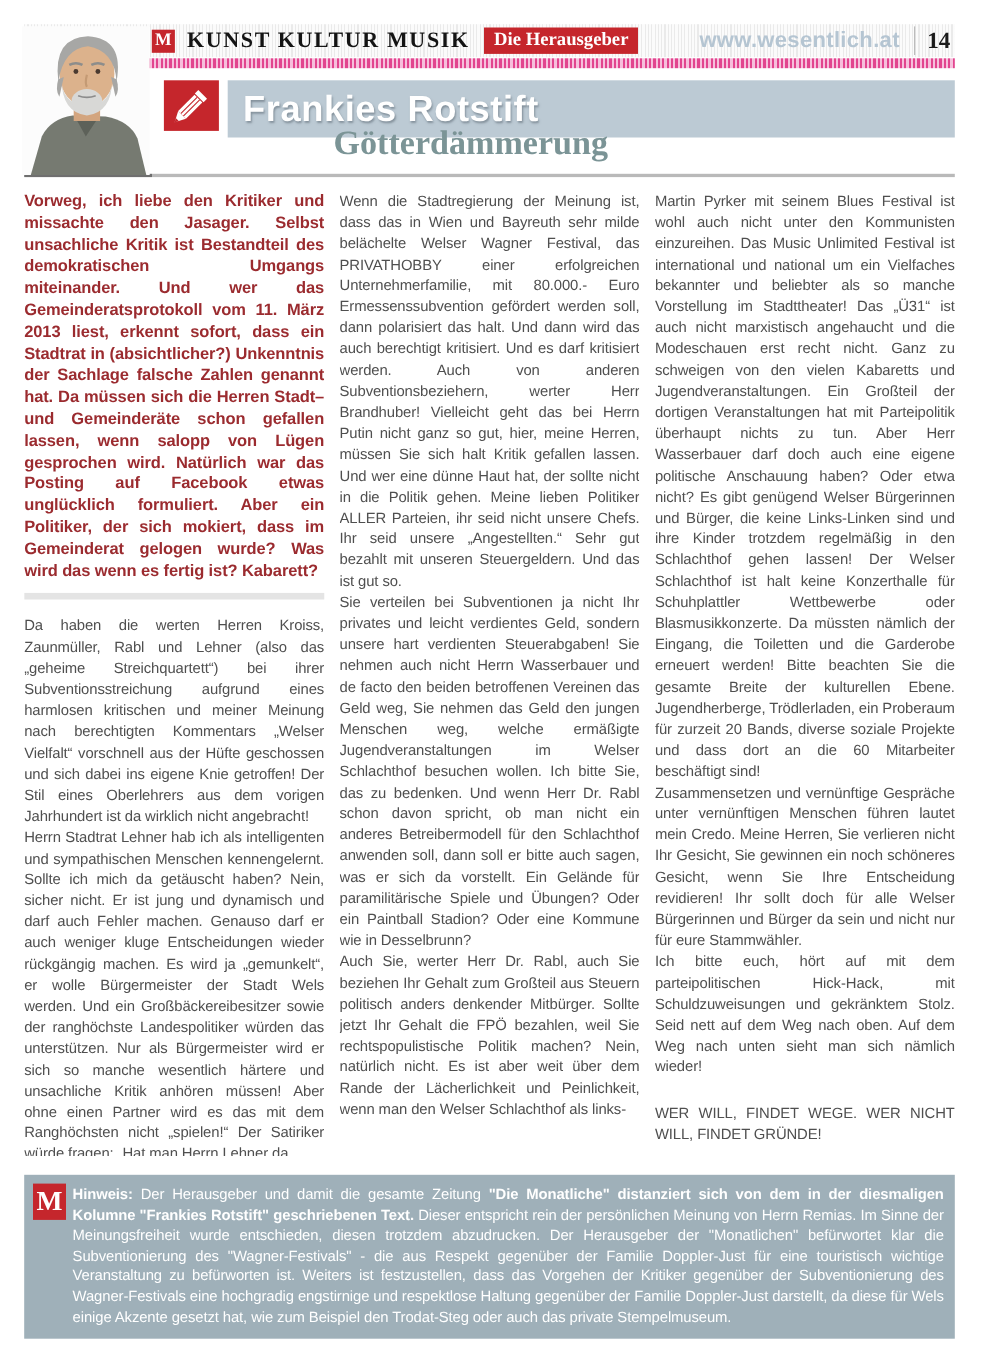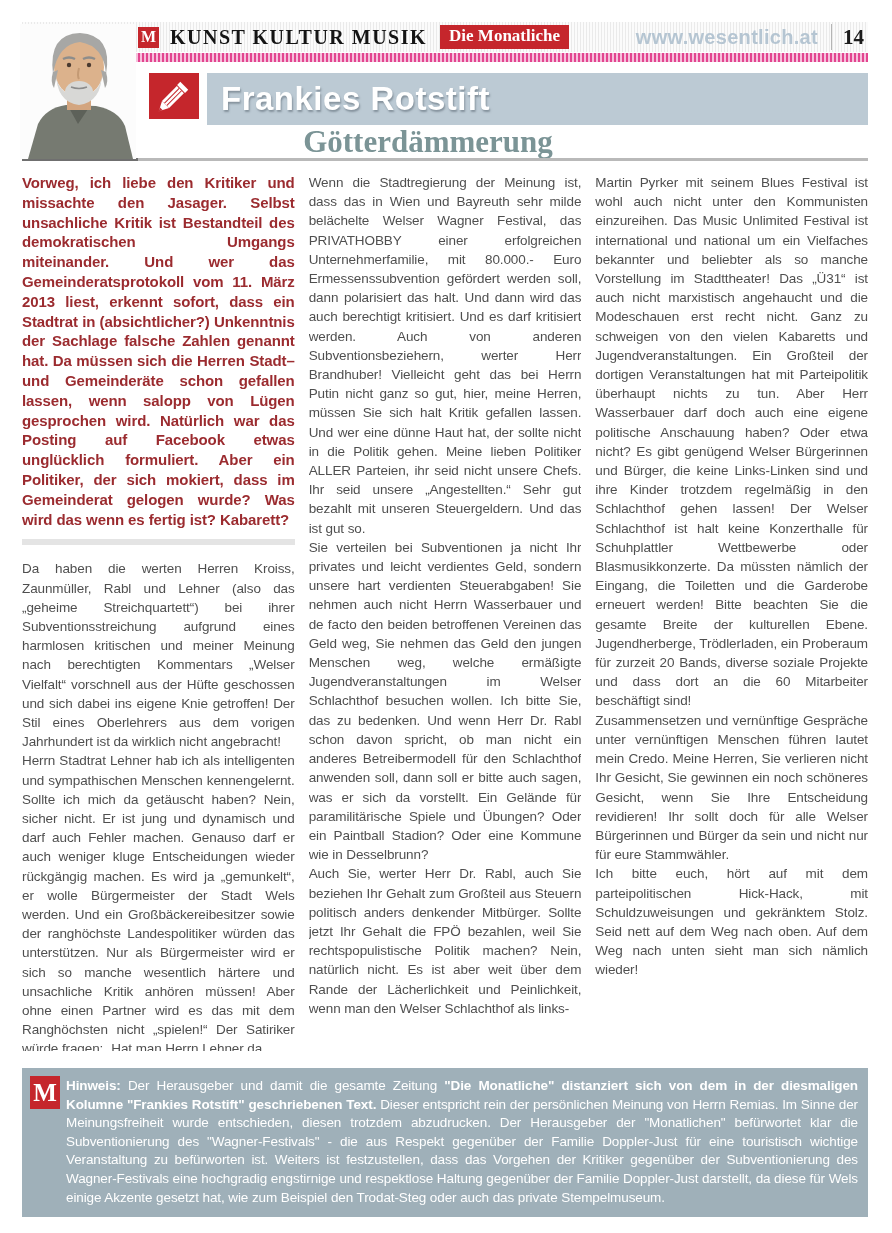--- a/index.html
+++ b/index.html
@@ -53,21 +53,21 @@
     background:#bccad4; display:flex; align-items:center;
     justify-content:space-between; padding:0 14px; box-sizing:border-box;
   }
   .col-title {
     font-size:33px; font-weight:700; color:#ffffff; letter-spacing:0.5px;
     text-shadow:1px 2px 2px rgba(85,98,110,0.55); white-space:nowrap;
   }
   .byline { font-size:23px; font-weight:700; color:#87939b; white-space:nowrap; }
   
   .article-title {
-    position:absolute; left:0; top:124px; width:856px; margin:0;
+    position:absolute; left:0; top:112px; width:856px; margin:0;
     text-align:center; font-family:"Liberation Serif", serif;
     font-weight:700; font-size:31px; color:#7b9496;
   }
   .header-rule {
     position:absolute; left:22px; top:158px; width:846px; height:3px;
     background:linear-gradient(90deg,#6f6f6f 0,#6f6f6f 116px,#b9b9b9 116px);
   }
   
   .cols {
     position:absolute; left:22px; top:173px; width:846px; height:878px;
@@ -104,21 +104,21 @@
 </head>
 <body>
 
 <div class="page">
 
   <div class="masthead">
     <div class="m-logo-sm">
       <span>M</span>
     </div>
     <span class="brand">KUNST KULTUR MUSIK</span>
-    <span class="badge">Die Monatliche</span>
+    <span class="badge">Die Herausgeber</span>
     <span class="website">www.wesentlich.at</span>
     <span class="vdiv"></span>
     <span class="pagenum">14</span>
   </div>
 
   <div class="pink-bar"></div>
 
   <div class="photo">
     <svg width="116" height="135" viewBox="0 0 116 135">
       <rect x="0" y="0" width="116" height="135" fill="#fcfcfc"></rect>
@@ -176,20 +176,21 @@
     </section>
     <section class="col">
       <p>Wenn die Stadtregierung der Meinung ist, dass das in Wien und Bayreuth sehr milde belächelte Welser Wagner Festival, das PRIVATHOBBY einer erfolgreichen Unternehmerfamilie, mit 80.000.- Euro Ermessenssubvention gefördert werden soll, dann polarisiert das halt. Und dann wird das auch berechtigt kritisiert. Und es darf kritisiert werden. Auch von anderen Subventionsbeziehern, werter Herr Brandhuber! Vielleicht geht das bei Herrn Putin nicht ganz so gut, hier, meine Herren, müssen Sie sich halt Kritik gefallen lassen. Und wer eine dünne Haut hat, der sollte nicht in die Politik gehen. Meine lieben Politiker ALLER Parteien, ihr seid nicht unsere Chefs. Ihr seid unsere „Angestellten.“ Sehr gut bezahlt mit unseren Steuergeldern. Und das ist gut so.</p>
       <p>Sie verteilen bei Subventionen ja nicht Ihr privates und leicht verdientes Geld, sondern unsere hart verdienten Steuerabgaben! Sie nehmen auch nicht Herrn Wasserbauer und de facto den beiden betroffenen Vereinen das Geld weg, Sie nehmen das Geld den jungen Menschen weg, welche ermäßigte Jugendveranstaltungen im Welser Schlachthof besuchen wollen. Ich bitte Sie, das zu bedenken. Und wenn Herr Dr. Rabl schon davon spricht, ob man nicht ein anderes Betreibermodell für den Schlachthof anwenden soll, dann soll er bitte auch sagen, was er sich da vorstellt. Ein Gelände für paramilitärische Spiele und Übungen? Oder ein Paintball Stadion? Oder eine Kommune wie in Desselbrunn?</p>
       <p>Auch Sie, werter Herr Dr. Rabl, auch Sie beziehen Ihr Gehalt zum Großteil aus Steuern politisch anders denkender Mitbürger. Sollte jetzt Ihr Gehalt die FPÖ bezahlen, weil Sie rechtspopulistische Politik machen? Nein, natürlich nicht. Es ist aber weit über dem Rande der Lächerlichkeit und Peinlichkeit, wenn man den Welser Schlachthof als links-</p>
     </section>
     <section class="col">
       <p>Martin Pyrker mit seinem Blues Festival ist wohl auch nicht unter den Kommunisten einzureihen. Das Music Unlimited Festival ist international und national um ein Vielfaches bekannter und beliebter als so manche Vorstellung im Stadttheater! Das „Ü31“ ist auch nicht marxistisch angehaucht und die Modeschauen erst recht nicht. Ganz zu schweigen von den vielen Kabaretts und Jugendveranstaltungen. Ein Großteil der dortigen Veranstaltungen hat mit Parteipolitik überhaupt nichts zu tun. Aber Herr Wasserbauer darf doch auch eine eigene politische Anschauung haben? Oder etwa nicht? Es gibt genügend Welser Bürgerinnen und Bürger, die keine Links-Linken sind und ihre Kinder trotzdem regelmäßig in den Schlachthof gehen lassen! Der Welser Schlachthof ist halt keine Konzerthalle für Schuhplattler Wettbewerbe oder Blasmusikkonzerte. Da müssten nämlich der Eingang, die Toiletten und die Garderobe erneuert werden! Bitte beachten Sie die gesamte Breite der kulturellen Ebene. Jugendherberge, Trödlerladen, ein Proberaum für zurzeit 20 Bands, diverse soziale Projekte und dass dort an die 60 Mitarbeiter beschäftigt sind!</p>
       <p>Zusammensetzen und vernünftige Gespräche unter vernünftigen Menschen führen lautet mein Credo. Meine Herren, Sie verlieren nicht Ihr Gesicht, Sie gewinnen ein noch schöneres Gesicht, wenn Sie Ihre Entscheidung revidieren! Ihr sollt doch für alle Welser Bürgerinnen und Bürger da sein und nicht nur für eure Stammwähler.</p>
       <p>Ich bitte euch, hört auf mit dem parteipolitischen Hick-Hack, mit Schuldzuweisungen und gekränktem Stolz. Seid nett auf dem Weg nach oben. Auf dem Weg nach unten sieht man sich nämlich wieder!</p>
+      <p class="closing">WER WILL, FINDET WEGE. WER NICHT WILL, FINDET GRÜNDE!</p>
     </section>
   </main>
 
   <footer class="notice">
     <div class="m-logo-f">
       <span>M</span>
     </div>
     <p>
       <strong>Hinweis: </strong><span>Der Herausgeber und damit die gesamte Zeitung </span><strong>"Die Monatliche" distanziert sich von dem in der diesmaligen Kolumne "Frankies Rotstift" geschriebenen Text. </strong><span>Dieser entspricht rein der persönlichen Meinung von Herrn Remias. Im Sinne der Meinungsfreiheit wurde entschieden, diesen trotzdem abzudrucken. Der Herausgeber der "Monatlichen" befürwortet klar die Subventionierung des "Wagner-Festivals" - die aus Respekt gegenüber der Familie Doppler-Just für eine touristisch wichtige Veranstaltung zu befürworten ist. Weiters ist festzustellen, dass das Vorgehen der Kritiker gegenüber der Subventionierung des Wagner-Festivals eine hochgradig engstirnige und respektlose Haltung gegenüber der Familie Doppler-Just darstellt, da diese für Wels einige Akzente gesetzt hat, wie zum Beispiel den Trodat-Steg oder auch das private Stempelmuseum.</span>
     </p>

